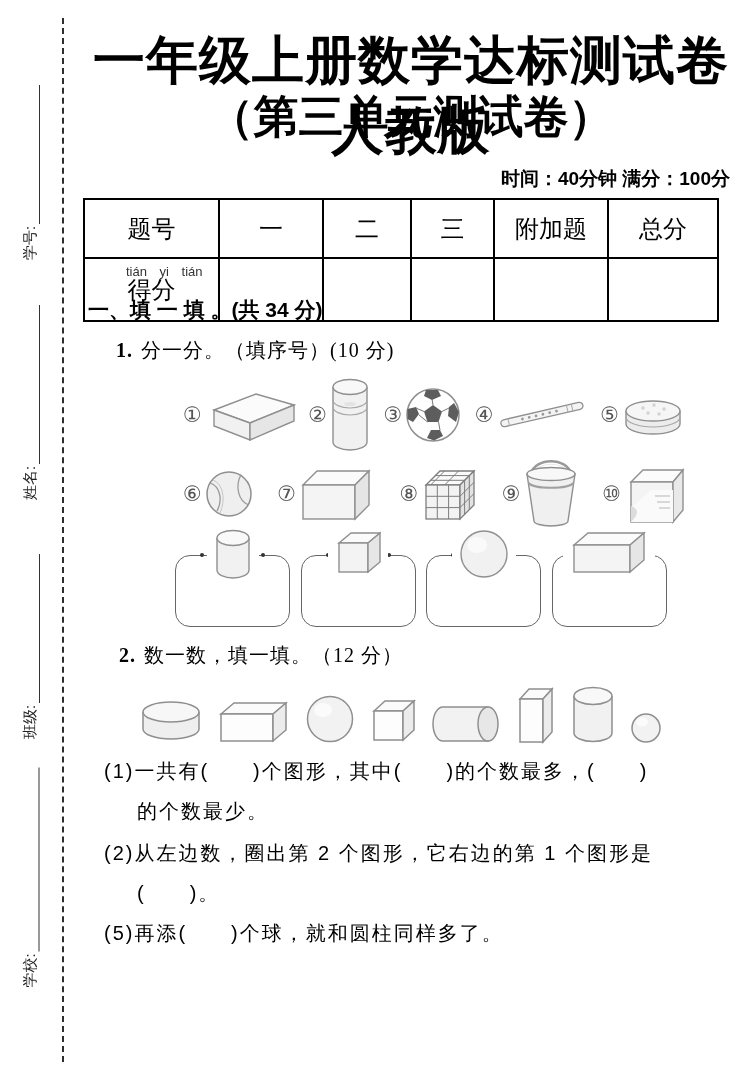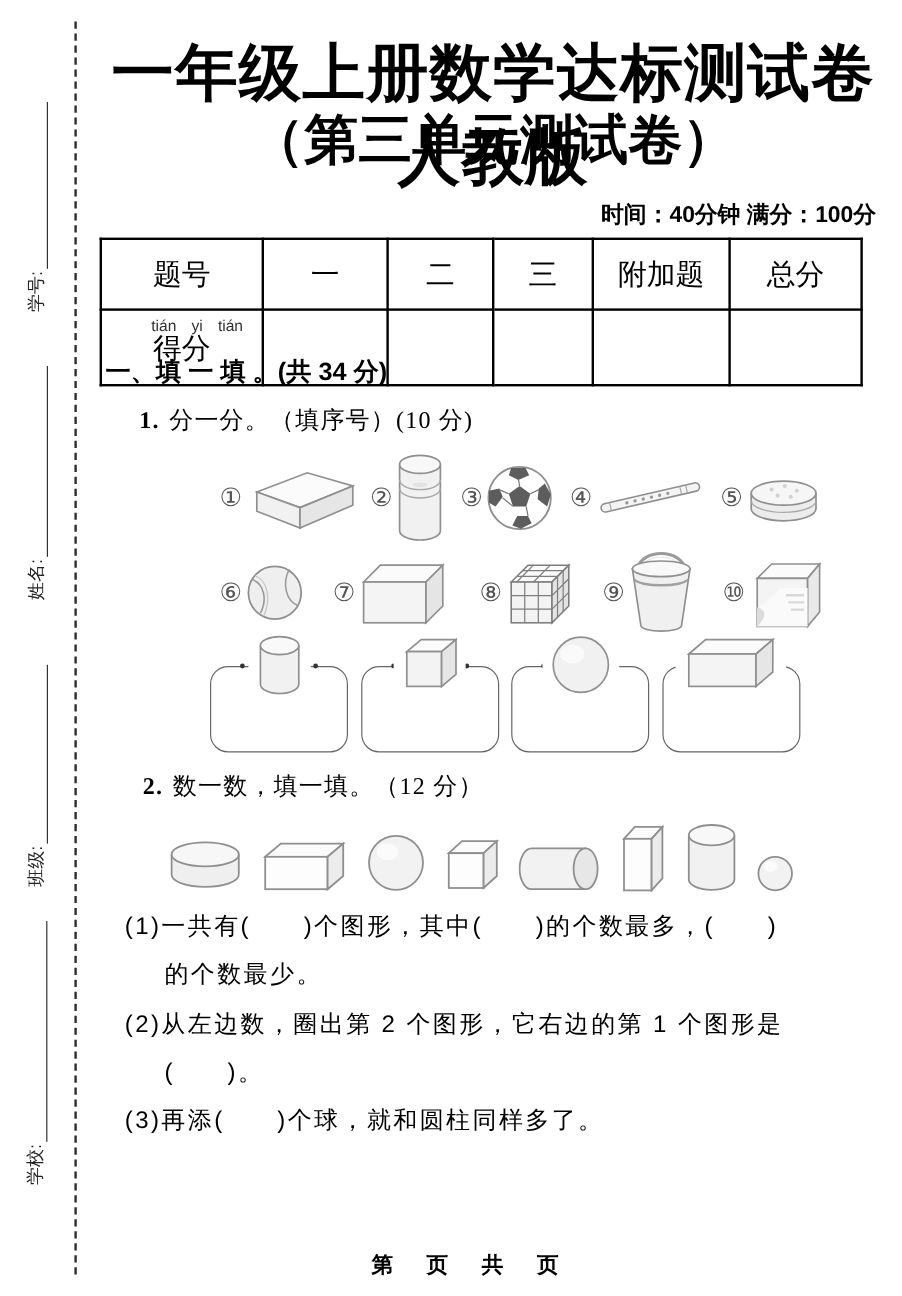--- a/index.html
+++ b/index.html
@@ -353,17 +353,16 @@
       <circle cx="16" cy="16" r="14" fill="#f2f2f2" stroke="#8f8f8f" stroke-width="1.5"></circle>
       <ellipse cx="12" cy="10" rx="6" ry="4.5" fill="#fbfbfb" stroke="none"></ellipse>
     </svg>
       </span>
   </div>
 
   <div class="q-line" style="left:104px;top:758px;">(1)一共有(　　)个图形，其中(　　)的个数最多，(　　)</div>
   <div class="q-line" style="left:137px;top:798px;">的个数最少。</div>
   <div class="q-line" style="left:104px;top:840px;">(2)从左边数，圈出第 2 个图形，它右边的第 1 个图形是</div>
   <div class="q-line" style="left:137px;top:880px;">(　　)。</div>
-  <div class="q-line" style="left:104px;top:920px;">(3)再添(　　)个球，就和圆柱同样多了。</div>
-
-  <div class="footer">第　页　共　页</div>
+  <div class="q-line" style="left:104px;top:920px;">(5)再添(　　)个球，就和圆柱同样多了。</div>
+
 
 </div>
 
 </body></html>

